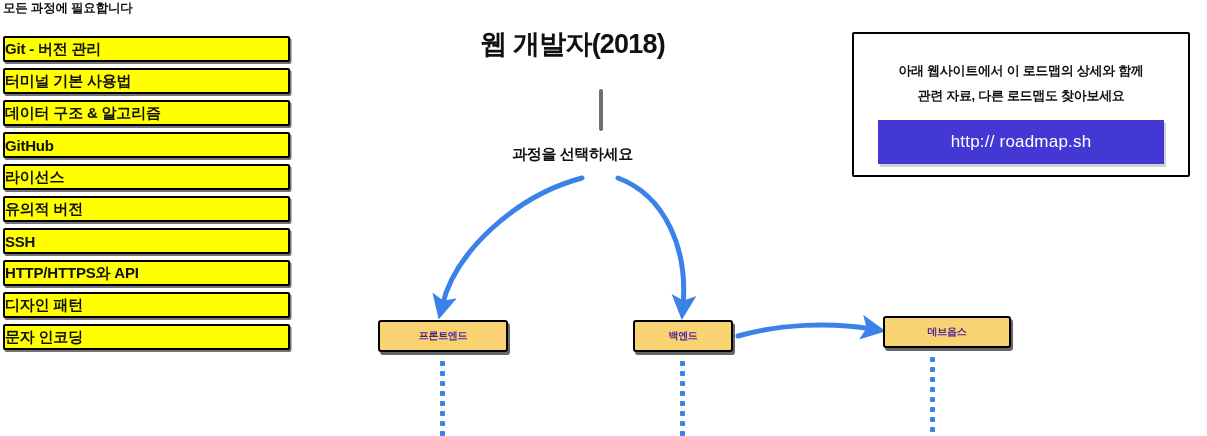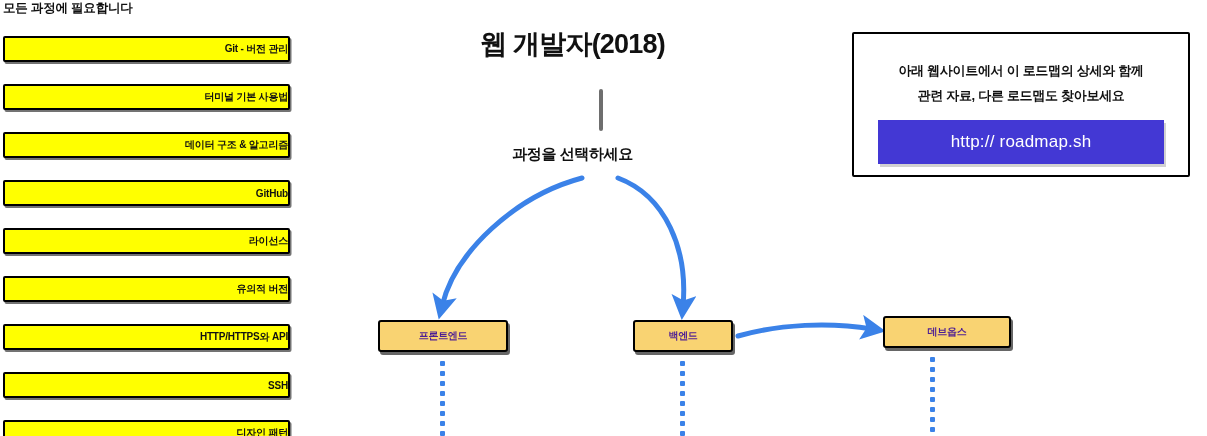--- a/index.html
+++ b/index.html
@@ -39,28 +39,28 @@
   #sidebar-list {
     position: absolute;
     left: 3px;
     top: 36px;
     width: 287px;
   }
   .sidebar-item {
     box-sizing: border-box;
     width: 287px;
     height: 26px;
-    margin-bottom: 22px;
+    margin-bottom: 6px;
     background: #FFFF00;
     border: 2.4px solid #000000;
     border-radius: 2px;
     display: flex;
     align-items: center;
-    justify-content: flex-end;
-    font-size: 10px;
+    justify-content: flex-start;
+    font-size: 15px;
     font-weight: bold;
     letter-spacing: -0.2px;
     color: #111111;
     white-space: nowrap;
     box-shadow: 1.5px 2px 0 rgba(0,0,0,0.55);
   }
 
   
   #center {
     position: absolute;
@@ -218,24 +218,24 @@
     <div class="sidebar-item">
       <span>GitHub</span>
     </div>
     <div class="sidebar-item">
       <span>라이선스</span>
     </div>
     <div class="sidebar-item">
       <span>유의적 버전</span>
     </div>
     <div class="sidebar-item">
+      <span>SSH</span>
+    </div>
+    <div class="sidebar-item">
       <span>HTTP/HTTPS와 API</span>
-    </div>
-    <div class="sidebar-item">
-      <span>SSH</span>
     </div>
     <div class="sidebar-item">
       <span>디자인 패턴</span>
     </div>
     <div class="sidebar-item">
       <span>문자 인코딩</span>
     </div>
   </div>
 </div>
 

